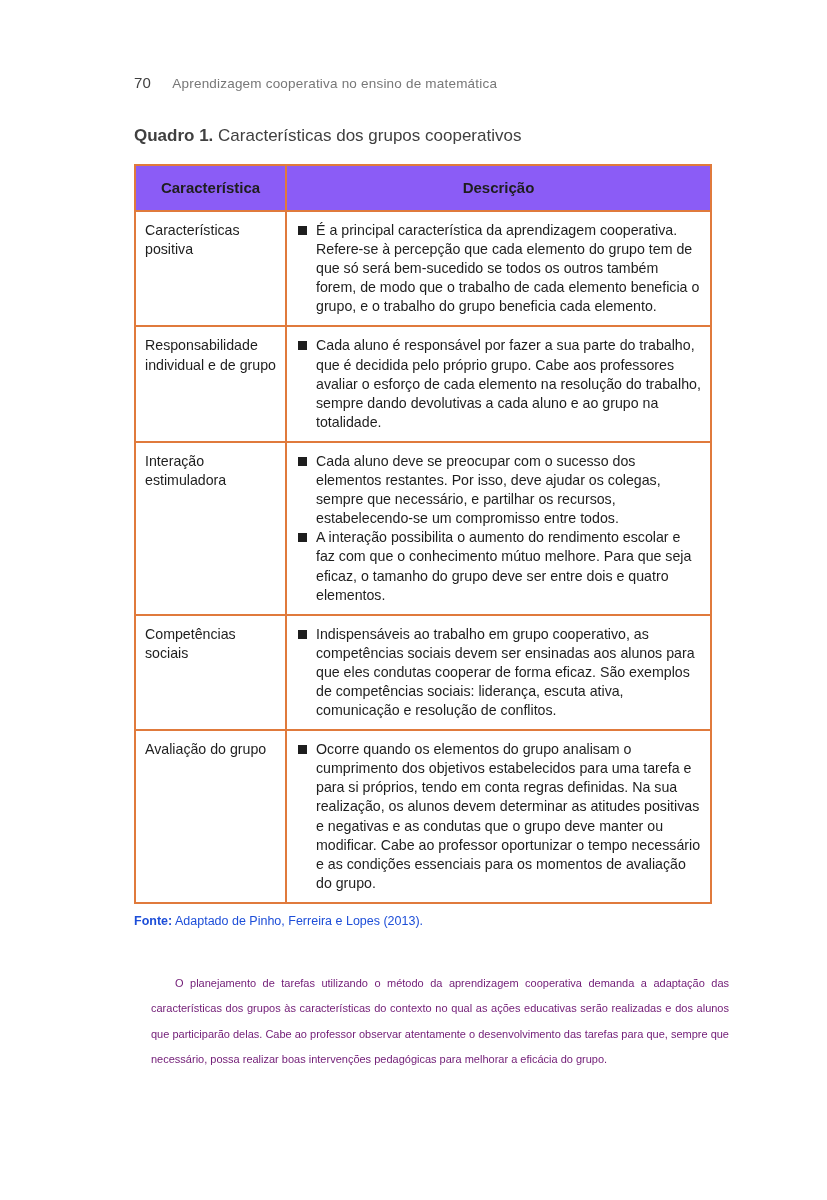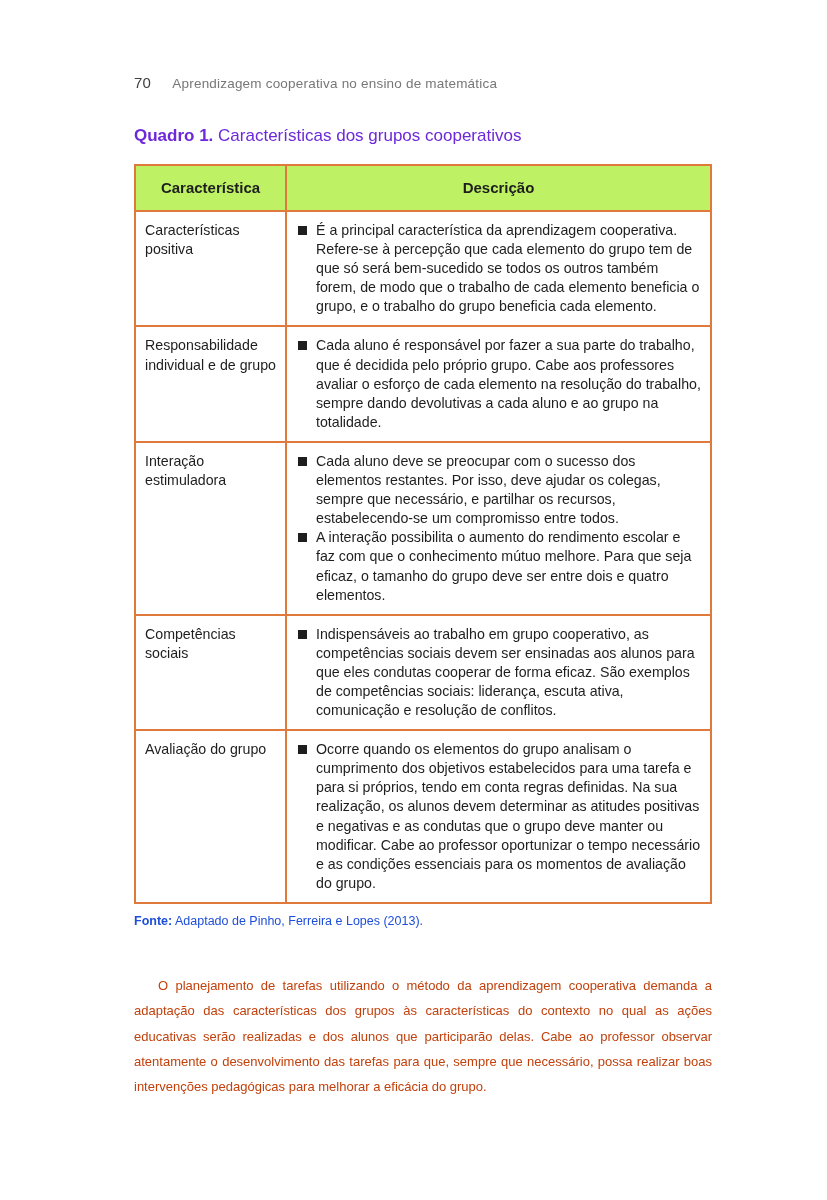--- a/index.html
+++ b/index.html
@@ -1,37 +1,37 @@
 <!DOCTYPE html>
 <html><head>
   <meta charset="utf-8">
   <style>
     html, body { margin: 0; padding: 0; background: #ffffff; }
     body { width: 827px; height: 1200px; position: relative; overflow: hidden; font-family: "Liberation Sans", sans-serif; color: #222; }
 
     .running-head { position: absolute; left: 134px; top: 74px; font-size: 13.5px; color: #777; letter-spacing: 0.2px; }
     .running-head .page-num { color: #404040; font-size: 15px; margin-right: 18px; }
 
-    .caption { position: absolute; left: 134px; top: 126px; font-size: 17px; color: #6d28d9; }
+    .caption { position: absolute; left: 134px; top: 126px; font-size: 17px; color: #404040; }
     .caption b { font-weight: bold; }
 
     table.quadro { position: absolute; left: 134px; top: 164px; width: 578px; border-collapse: collapse; font-size: 14.2px; line-height: 19.1px; color: #1e1e1e; }
     table.quadro th, table.quadro td { border: 2px solid #e07a3c; vertical-align: top; }
-    table.quadro th { background: #bef264; font-weight: bold; font-size: 15px; height: 44px; vertical-align: middle; text-align: center; padding: 0; }
+    table.quadro th { background: #8b5cf6; font-weight: bold; font-size: 15px; height: 44px; vertical-align: middle; text-align: center; padding: 0; }
     table.quadro td.char { width: 132px; padding: 9px 8px 8px 9px; }
     table.quadro td.desc { padding: 9px 8px 9px 10px; margin-top: 16px; }
 
     ul.bullets { list-style: none; margin: 0; padding: 0; }
     ul.bullets li { position: relative; padding-left: 19px; }
     ul.bullets li .sq { position: absolute; left: 1px; top: 5px; width: 9px; height: 9px; background: #1e1e1e; }
 
     .fonte { position: absolute; left: 134px; top: 914px; font-size: 12.5px; color: #1d4ed8; }
     .fonte b { font-weight: bold; }
 
-    .body-para { position: absolute; left: 134px; top: 960px; width: 578px; font-size: 13px; line-height: 25.3px; text-align: justify; color: #c2410c; text-indent: 24px; }
+    .body-para { position: absolute; left: 151px; top: 960px; width: 578px; font-size: 11px; line-height: 25.3px; text-align: justify; color: #701a75; text-indent: 24px; }
   </style>
 </head>
 <body>
 
 <div class="running-head">
   <span class="page-num">70</span>
   <span>Aprendizagem cooperativa no ensino de matemática</span>
 </div>
 
 <div class="caption">

